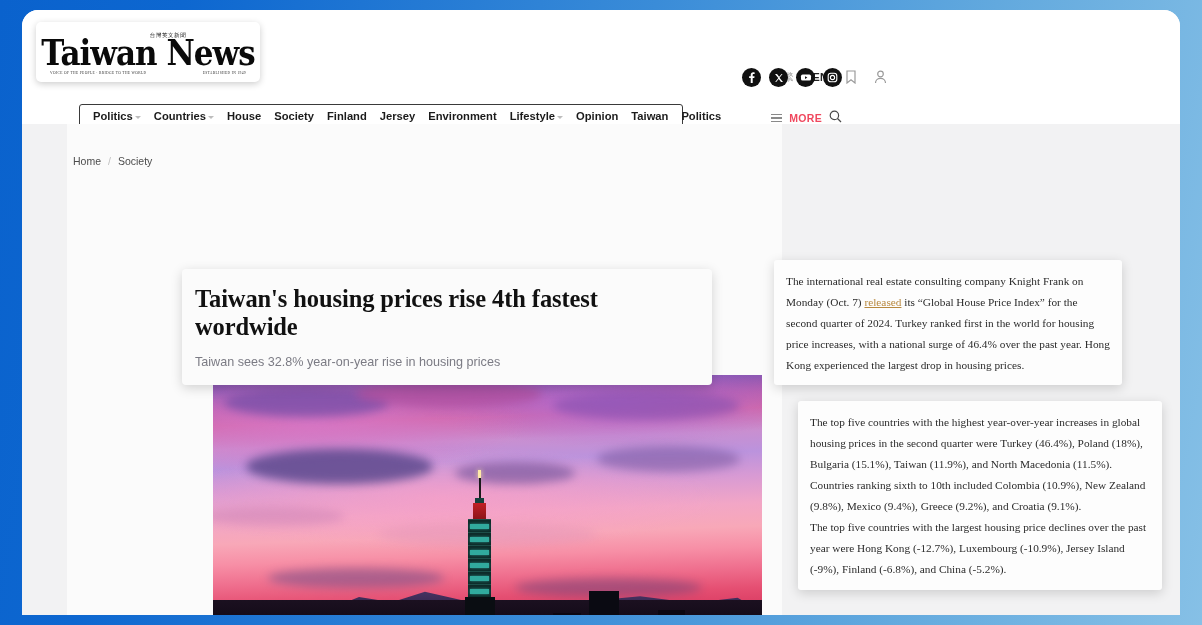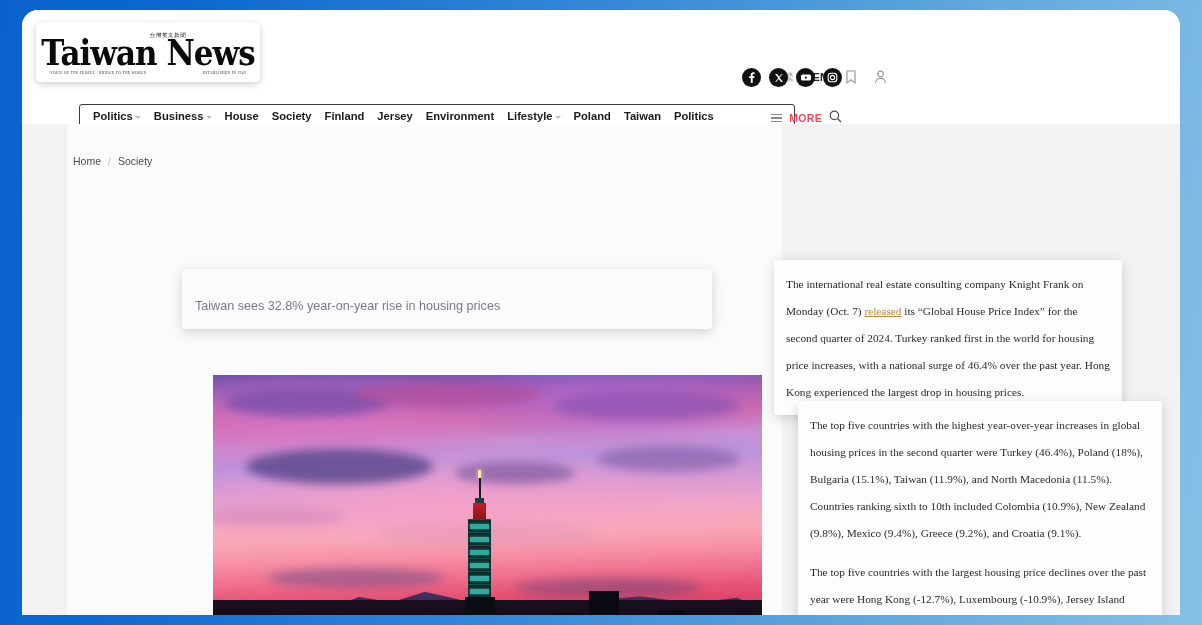--- a/index.html
+++ b/index.html
@@ -80,21 +80,21 @@
     font-size: 3.6px;
     letter-spacing: 0.35px;
     color: #333;
     white-space: nowrap;
   }
 
   
   #nav {
     position: absolute;
     left: 57px; top: 94px;
-    width: 716px; height: 24px;
+    width: 604px; height: 24px;
     background: #ffffff;
     border: 1px solid #3a3a3a;
     border-radius: 3px;
     display: flex;
     align-items: center;
     padding: 0 13px;
     gap: 13px;
   }
   .nav-item {
     font-size: 11.2px;
@@ -344,25 +344,25 @@
     width: 364px;
     background: #fdfdfd;
     border-radius: 3px;
     box-shadow: 0 3px 12px rgba(0,0,0,0.16);
     padding: 11px 12px 10px 12px;
     z-index: 5;
   }
   .para {
     font-family: "Liberation Serif", serif;
     font-size: 11.3px;
-    line-height: 27px;
+    line-height: 21px;
     color: #2b2b2b;
     text-align: left;
   }
-  .para + .para { margin-top: 12px; }
+  .para + .para { }
   .lnk {
     color: #b8893f;
     text-decoration: underline;
     cursor: pointer;
   }
 </style>
 </head>
 <body>
 
 <div id="frame">
@@ -420,21 +420,21 @@
             </svg>
         </span>
       </div>
 
       <div id="nav">
         <span class="nav-item">
             <span>Politics</span>
             <i class="nav-caret"></i>
           </span>
         <span class="nav-item">
-            <span>Business</span>
+            <span>Countries</span>
             <i class="nav-caret"></i>
           </span>
         <span class="nav-item">
             <span>House</span>
           </span>
         <span class="nav-item">
             <span>Society</span>
           </span>
         <span class="nav-item">
             <span>Finland</span>
@@ -443,21 +443,21 @@
             <span>Jersey</span>
           </span>
         <span class="nav-item">
             <span>Environment</span>
           </span>
         <span class="nav-item">
             <span>Lifestyle</span>
             <i class="nav-caret"></i>
           </span>
         <span class="nav-item">
-            <span>Poland</span>
+            <span>Opinion</span>
           </span>
         <span class="nav-item">
             <span>Taiwan</span>
           </span>
         <span class="nav-item">
             <span>Politics</span>
           </span>
       </div>
 
       <div id="more-wrap">
@@ -479,20 +479,21 @@
     <div id="body-area">
       <div id="white-col"></div>
 
       <div id="breadcrumb">
         <span class="crumb">Home</span>
         <span class="sep">/</span>
         <span class="crumb">Society</span>
       </div>
 
       <div id="title-card">
+        <h1 id="art-title">Taiwan's housing prices rise 4th fastest wordwide</h1>
         <div id="art-sub">Taiwan sees 32.8% year-on-year rise in housing prices</div>
       </div>
 
       <div id="art-date">Oct. 11, 2024 17:24</div>
 
       <div id="photo">
         <div class="sky"></div>
         <div class="cloud" style="left:2%;  top:4%;  width:30%; height:9%;  background:#7a4fa8; opacity:.8;"></div>
         <div class="cloud" style="left:26%; top:2%;  width:34%; height:8%;  background:#b04f9e; opacity:.75;"></div>
         <div class="cloud" style="left:62%; top:5%;  width:34%; height:9%;  background:#8c52b0; opacity:.7;"></div>

